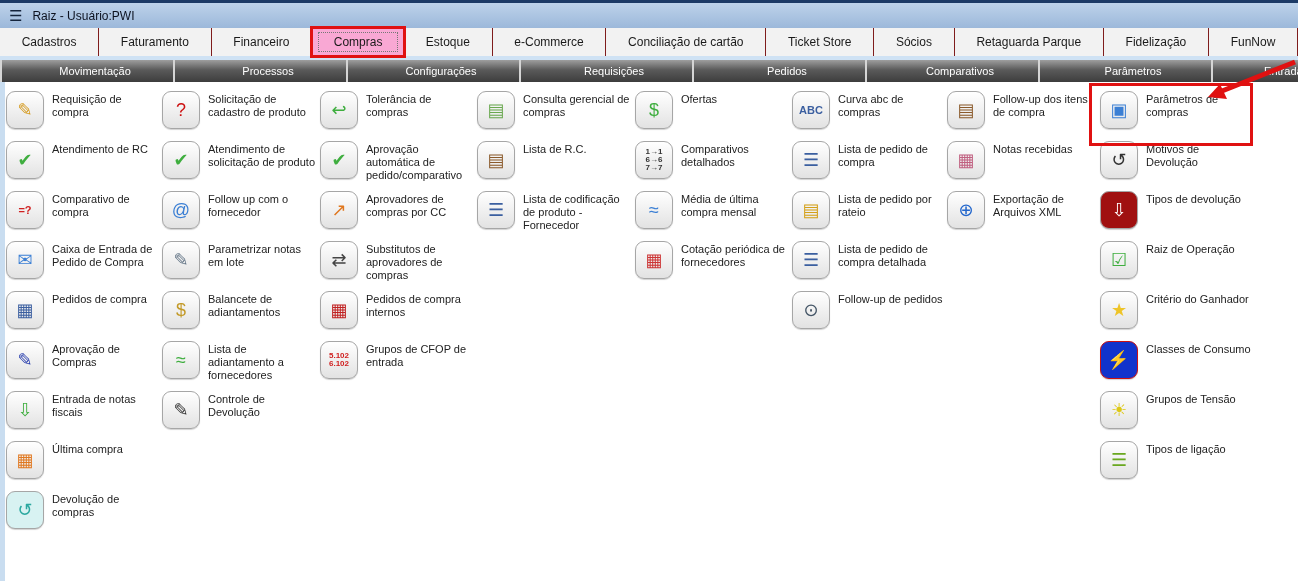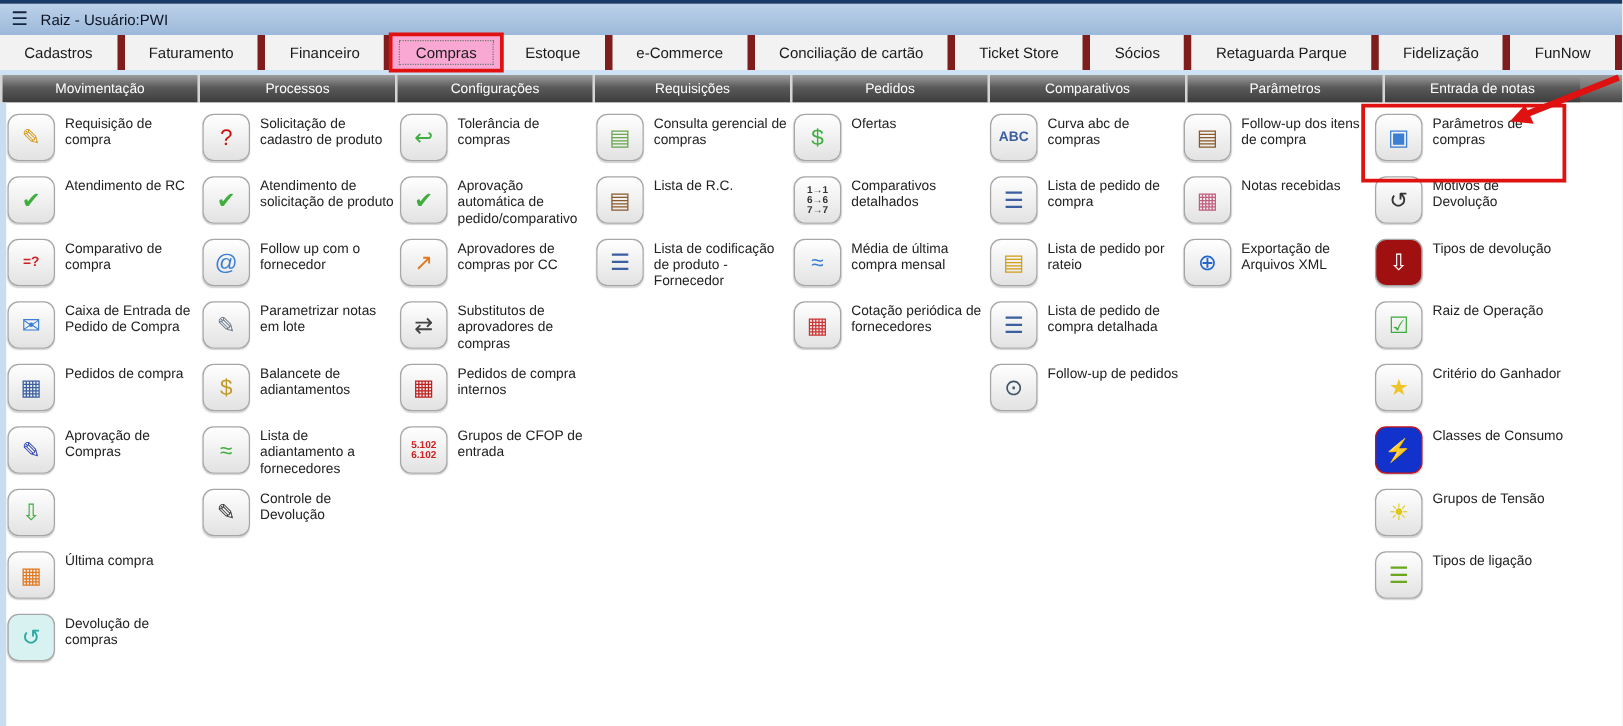--- a/index.html
+++ b/index.html
@@ -9,34 +9,34 @@
   
   .titlebar{height:25px;border-top:3px solid #1c3a66;
     background:linear-gradient(#bdd2ea,#9cb8da);
     display:flex;align-items:center;gap:10px;padding-left:9px;}
   .menu-glyph{font-size:15px;color:#14243c;line-height:1;}
   .wintitle{font-size:12px;color:#0c1220;}
 
   
   .tabbar{height:28px;background:#f2f2f2;display:flex;align-items:stretch;}
   .tab{flex:1 1 auto;display:flex;align-items:center;justify-content:center;
-    font-size:12px;color:#1a1a1a;border-right:6px solid #7f1d1d;padding:0 14px;
+    font-size:12px;color:#1a1a1a;border-right:1px solid #7f1d1d;padding:0 14px;
     white-space:nowrap;cursor:pointer;}
   .tab.active{position:relative;background:#f9a8d4;border-right:none;z-index:3;text-align:center;}
   .tab.active::before{content:"";position:absolute;inset:-2px;border:3px solid #e01111;pointer-events:none;}
   .tab.active::after{content:"";position:absolute;inset:4px 6px;border:1px dotted #777;pointer-events:none;}
 
   .spacer{height:4px;background:#cfe2f4;}
 
   
   .catbar{height:22px;background:linear-gradient(#9a9a9a,#474747);display:flex;}
   .cat{flex:0 0 156px;display:flex;align-items:center;justify-content:center;
     font-size:11px;color:#fff;cursor:pointer;
     background:linear-gradient(#9e9e9e,#5a5a5a 45%,#3d3d3d);
-    border-left:2px solid #d5d5d5;}
+    border-left:2px solid #d5d5d5;padding-left:15px;}
 
   
   .main{position:absolute;top:82px;left:0;right:0;bottom:0;background:#fff;}
   .leftstrip{position:absolute;left:0;top:0;bottom:0;width:5px;background:#c9ddf0;}
   .col{position:absolute;top:9px;width:156px;}
   .item{display:flex;align-items:flex-start;height:50px;cursor:pointer;}
   .icon{flex:0 0 36px;height:36px;border:1px solid #a6a6a6;border-radius:9px;
     background:linear-gradient(#ffffff,#e2e2e2);
     display:flex;align-items:center;justify-content:center;
     box-shadow:0 1px 1px rgba(0,0,0,.18);}
@@ -125,20 +125,21 @@
         <div class="item">
           <span class="icon">
             <span class="glyph" style="color: rgb(42, 63, 174);">✎</span>
           </span>
           <span class="label">Aprovação de Compras</span>
         </div>
         <div class="item">
           <span class="icon">
             <span class="glyph" style="color: rgb(63, 174, 63);">⇩</span>
           </span>
+          <span class="label">Entrada de notas fiscais</span>
         </div>
         <div class="item">
           <span class="icon">
             <span class="glyph" style="color: rgb(224, 120, 32);">▦</span>
           </span>
           <span class="label">Última compra</span>
         </div>
         <div class="item">
           <span class="icon" style="background: rgb(216, 242, 242);">
             <span class="glyph" style="color: rgb(43, 168, 160);">↺</span>

